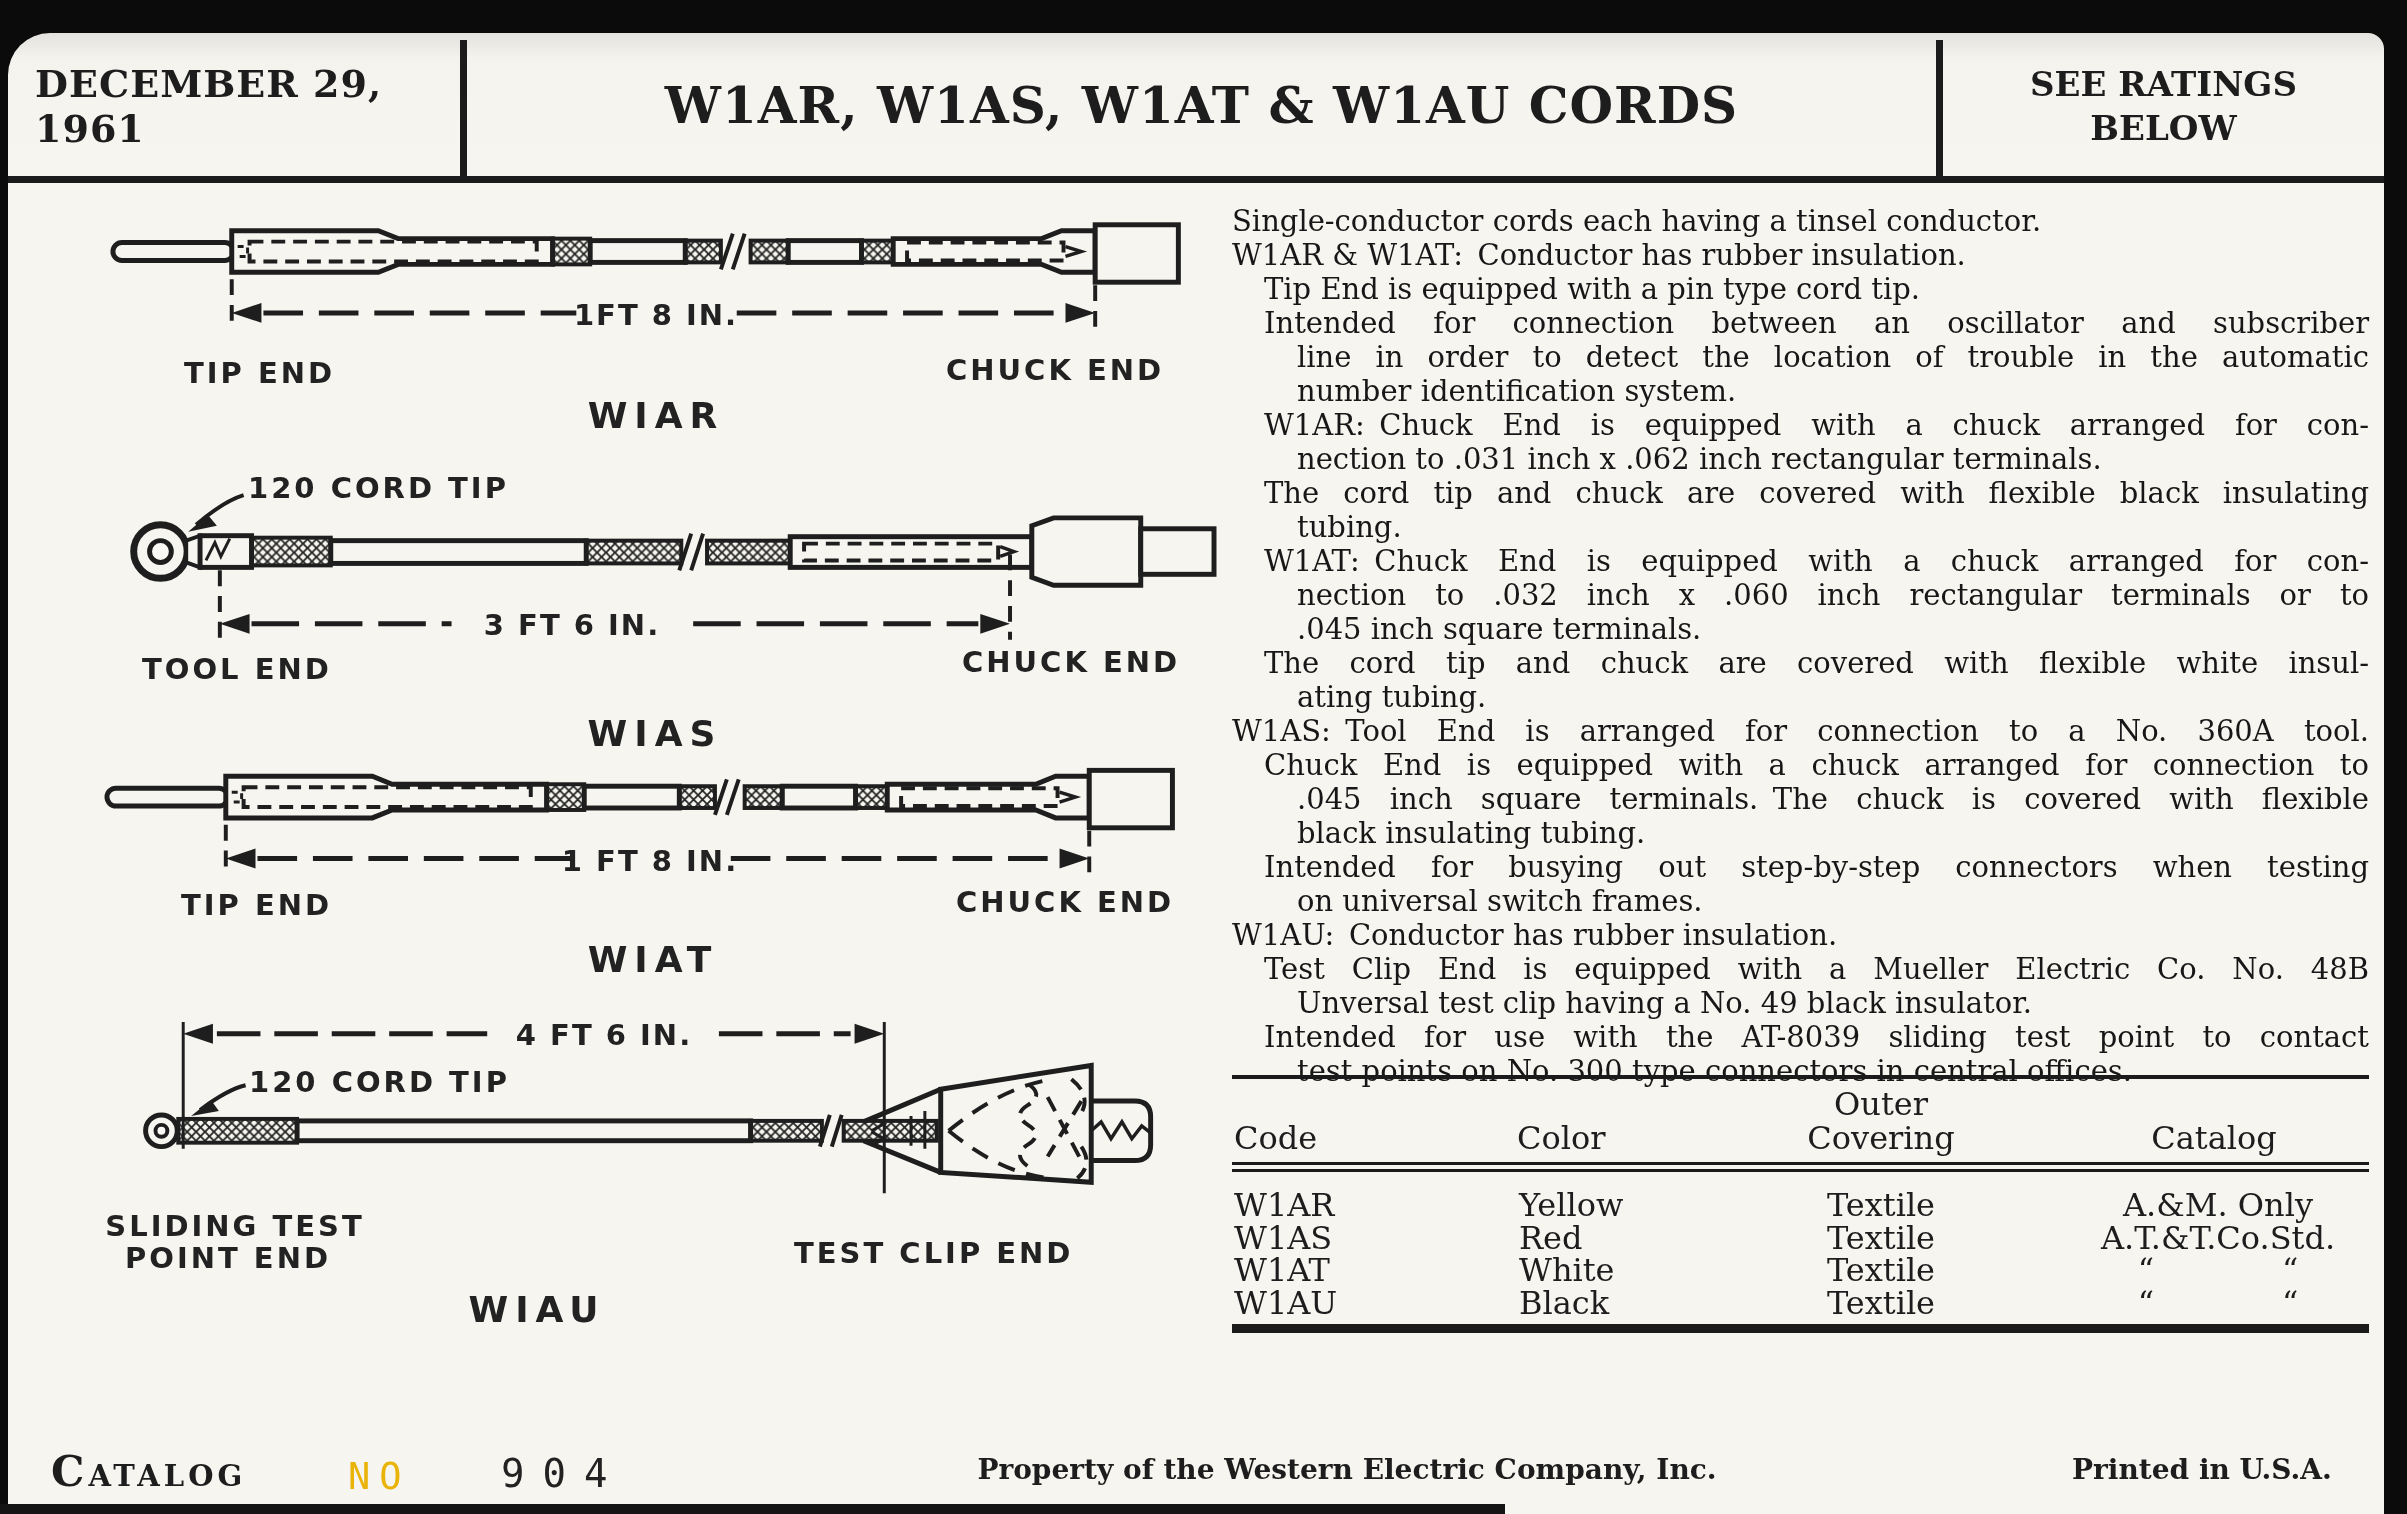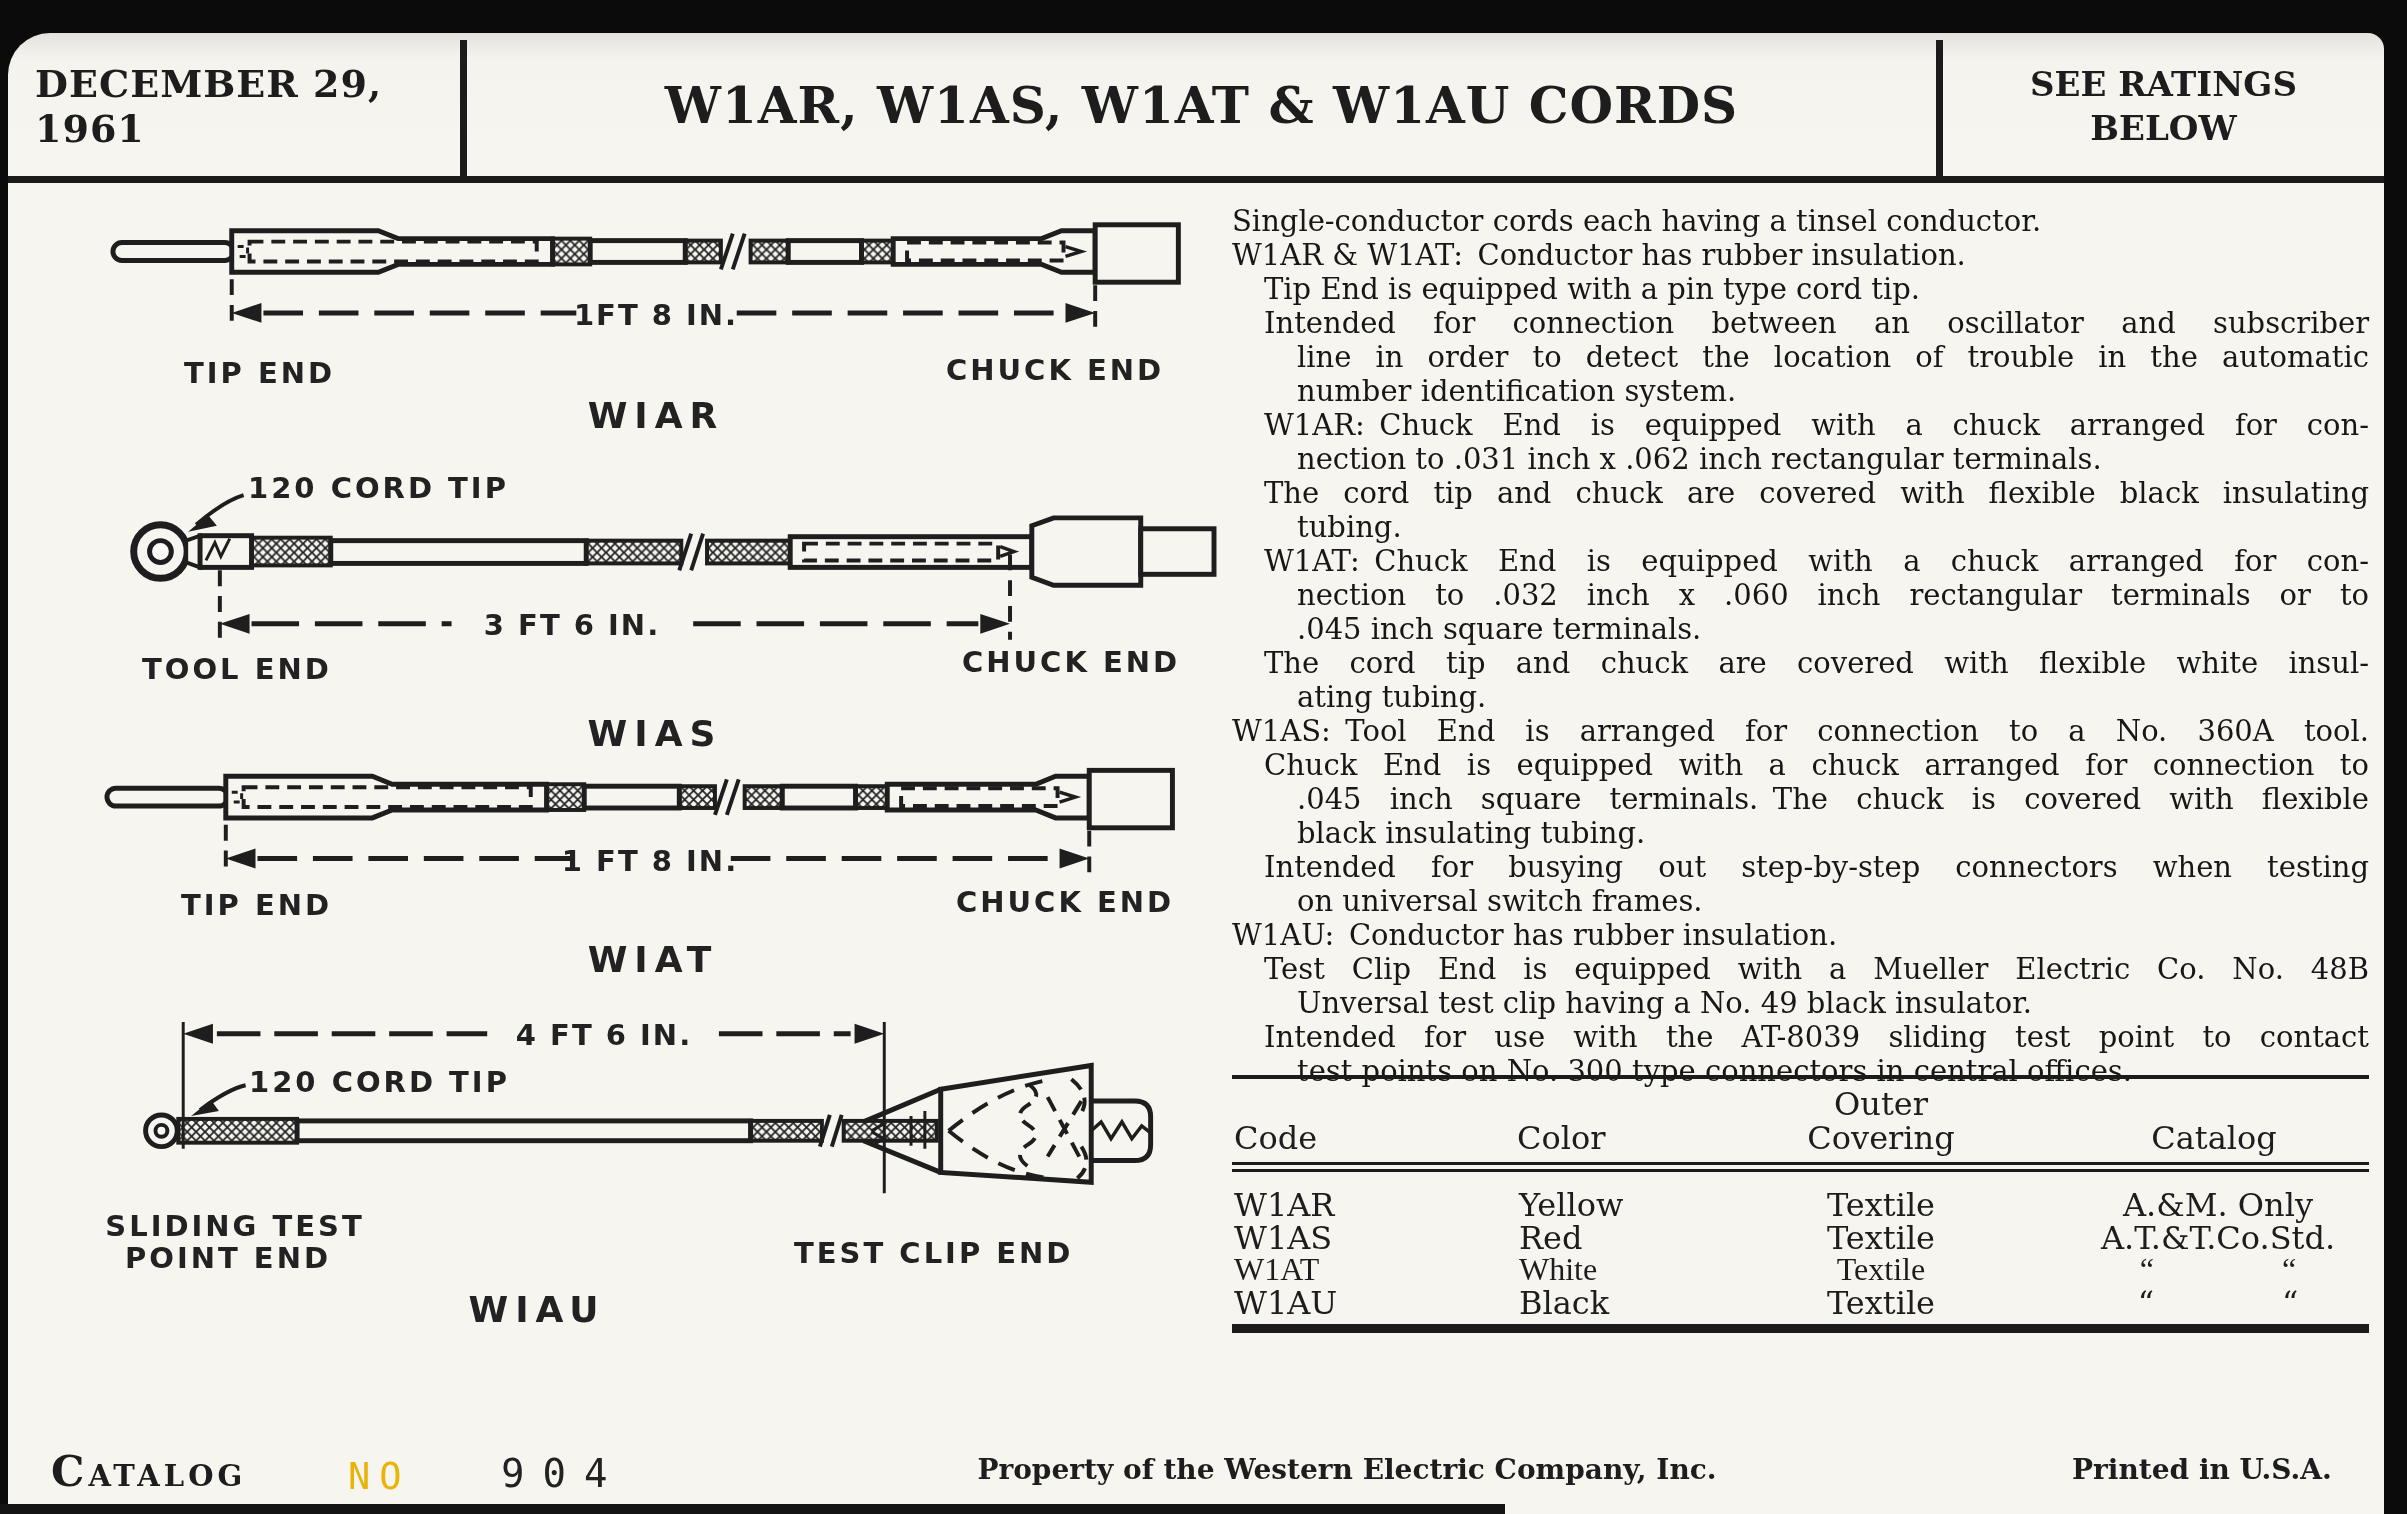--- a/index.html
+++ b/index.html
@@ -230,21 +230,21 @@
       <span class="tcell" style="left:287px;">Yellow</span>
       <span class="tcell tc-center" style="left:649px;">Textile</span>
       <span class="tcell tc-center" style="left:986px;">A.&amp;M. Only</span>
     </div>
     <div class="trow" style="top:144px;">
       <span class="tcell" style="left:2px;">W1AS</span>
       <span class="tcell" style="left:287px;">Red</span>
       <span class="tcell tc-center" style="left:649px;">Textile</span>
       <span class="tcell tc-center" style="left:986px;">A.T.&amp;T.Co.Std.</span>
     </div>
-    <div class="trow" style="top:176px;font-family:Liberation Serif, serif;">
+    <div class="trow" style="top:176px;">
       <span class="tcell" style="left:2px;">W1AT</span>
       <span class="tcell" style="left:287px;">White</span>
       <span class="tcell tc-center" style="left:649px;">Textile</span>
       <span class="tcell tc-center" style="left:986px;">“    “</span>
     </div>
     <div class="trow" style="top:209px;text-align:right;">
       <span class="tcell" style="left:2px;">W1AU</span>
       <span class="tcell" style="left:287px;">Black</span>
       <span class="tcell tc-center" style="left:649px;">Textile</span>
       <span class="tcell tc-center" style="left:986px;">“    “</span>

